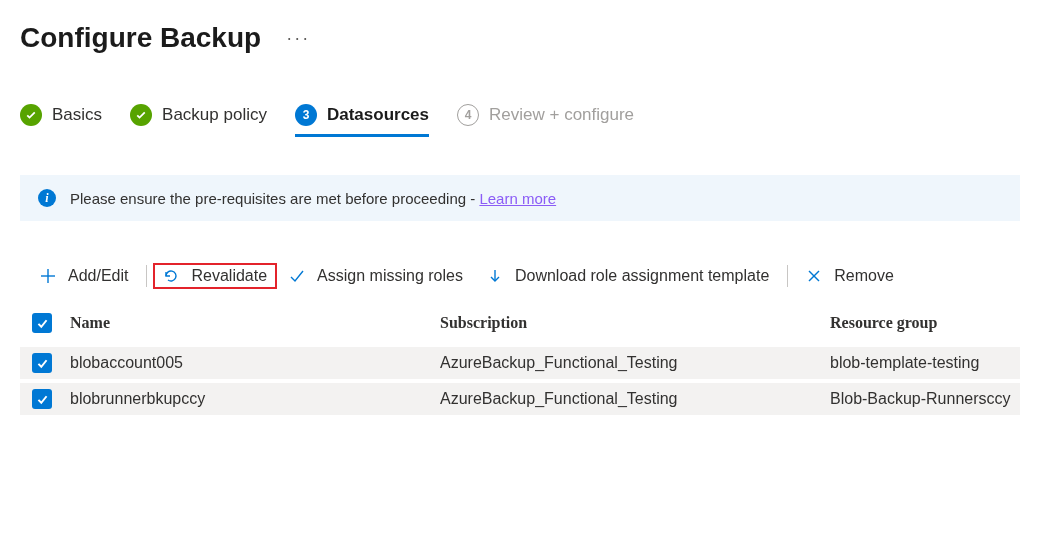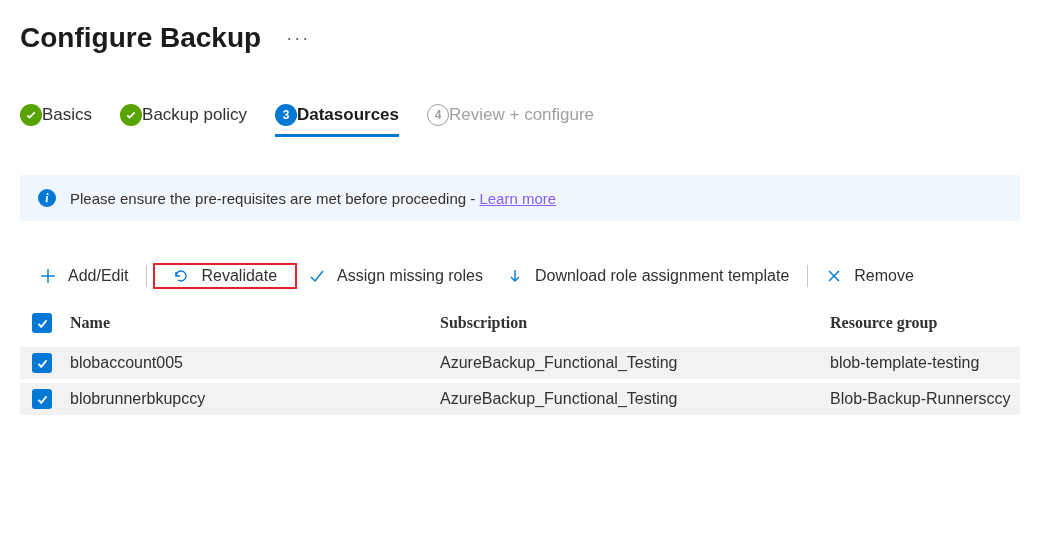--- a/index.html
+++ b/index.html
@@ -10,21 +10,21 @@
     background: #fff;
     width: 1040px;
     height: 553px;
     overflow: hidden;
   }
   .page { padding: 12px 20px 0 20px; }
   .title-row { display: flex; align-items: center; gap: 25px; margin-bottom: 50px; margin-top: 10px;}
   .title { font-size: 28px; font-weight: 600; color: #1b1b1b; }
   .title-dots { font-size: 18px; color: #605e5c; letter-spacing: 2px; cursor: pointer;}
   .tabs { display: flex; align-items: center; gap: 28px; margin-bottom: 38px; }
-  .tab { display: flex; align-items: center; padding-bottom: 8px; border-bottom: 3px solid transparent; font-size: 17px; cursor: pointer; text-align: right;}
+  .tab { display: flex; align-items: center; gap: 10px; padding-bottom: 8px; border-bottom: 3px solid transparent; font-size: 17px; cursor: pointer; text-align: right;}
   .tab.active { border-bottom-color: #0078d4; font-weight: 700; color:#1b1b1b;}
   .tab.pending { color: #a19f9d; }
   .step-circle {
     width: 22px; height: 22px; border-radius: 50%;
     display: flex; align-items: center; justify-content: center;
     font-size: 12px; font-weight: 600; flex-shrink: 0;
   }
   .step-done { background: #57a300; color: #fff; }
   .step-done svg { width: 12px; height: 12px; fill: #fff; }
   .step-current { background: #0078d4; color: #fff; }
@@ -40,21 +40,21 @@
   }
   .info-bar a { color: #8b5cf6; text-decoration: underline; }
   .toolbar { display: flex; align-items: center; gap: 0; margin-bottom: 12px; padding-left: 8px;}
   .tool-btn {
     display: flex; align-items: center; gap: 12px; font-size: 16px; color: #323130;
     padding: 6px 12px; cursor: pointer;
   }
   .tool-btn .ticon { color: #0078d4; display:flex; align-items:center;}
   .tool-btn svg { width: 16px; height: 16px; stroke: #0078d4; fill: none; stroke-width: 1.4; }
   .sep { width: 1px; height: 22px; background: #c8c6c4; margin: 0 6px; }
-  .highlight-box { border: 2.5px solid #e3232b; padding: 2px 18px; }
+  .highlight-box { border: 2.5px solid #e3232b; padding: 2px 8px; }
   .table { width: 100%; }
   .thead, .trow { display: grid; grid-template-columns: 50px 370px 390px 1fr; align-items: center; }
   .thead { font-weight: 600; font-size: 16px; padding: 10px 0; font-family: Liberation Serif, serif; }
   .trow { background: #f3f2f1; padding: 6px 0; font-size: 16px; margin-top: 4px;}
   .trow:nth-child(odd){background:#f3f2f1;}
   .chk {
     width: 20px; height: 20px; border-radius: 3px; background: #0078d4;
     display: flex; align-items: center; justify-content: center; margin-left: 12px; cursor: pointer;
   }
   .chk svg { width: 13px; height: 13px; stroke: #fff; stroke-width: 2.4; fill: none; }

